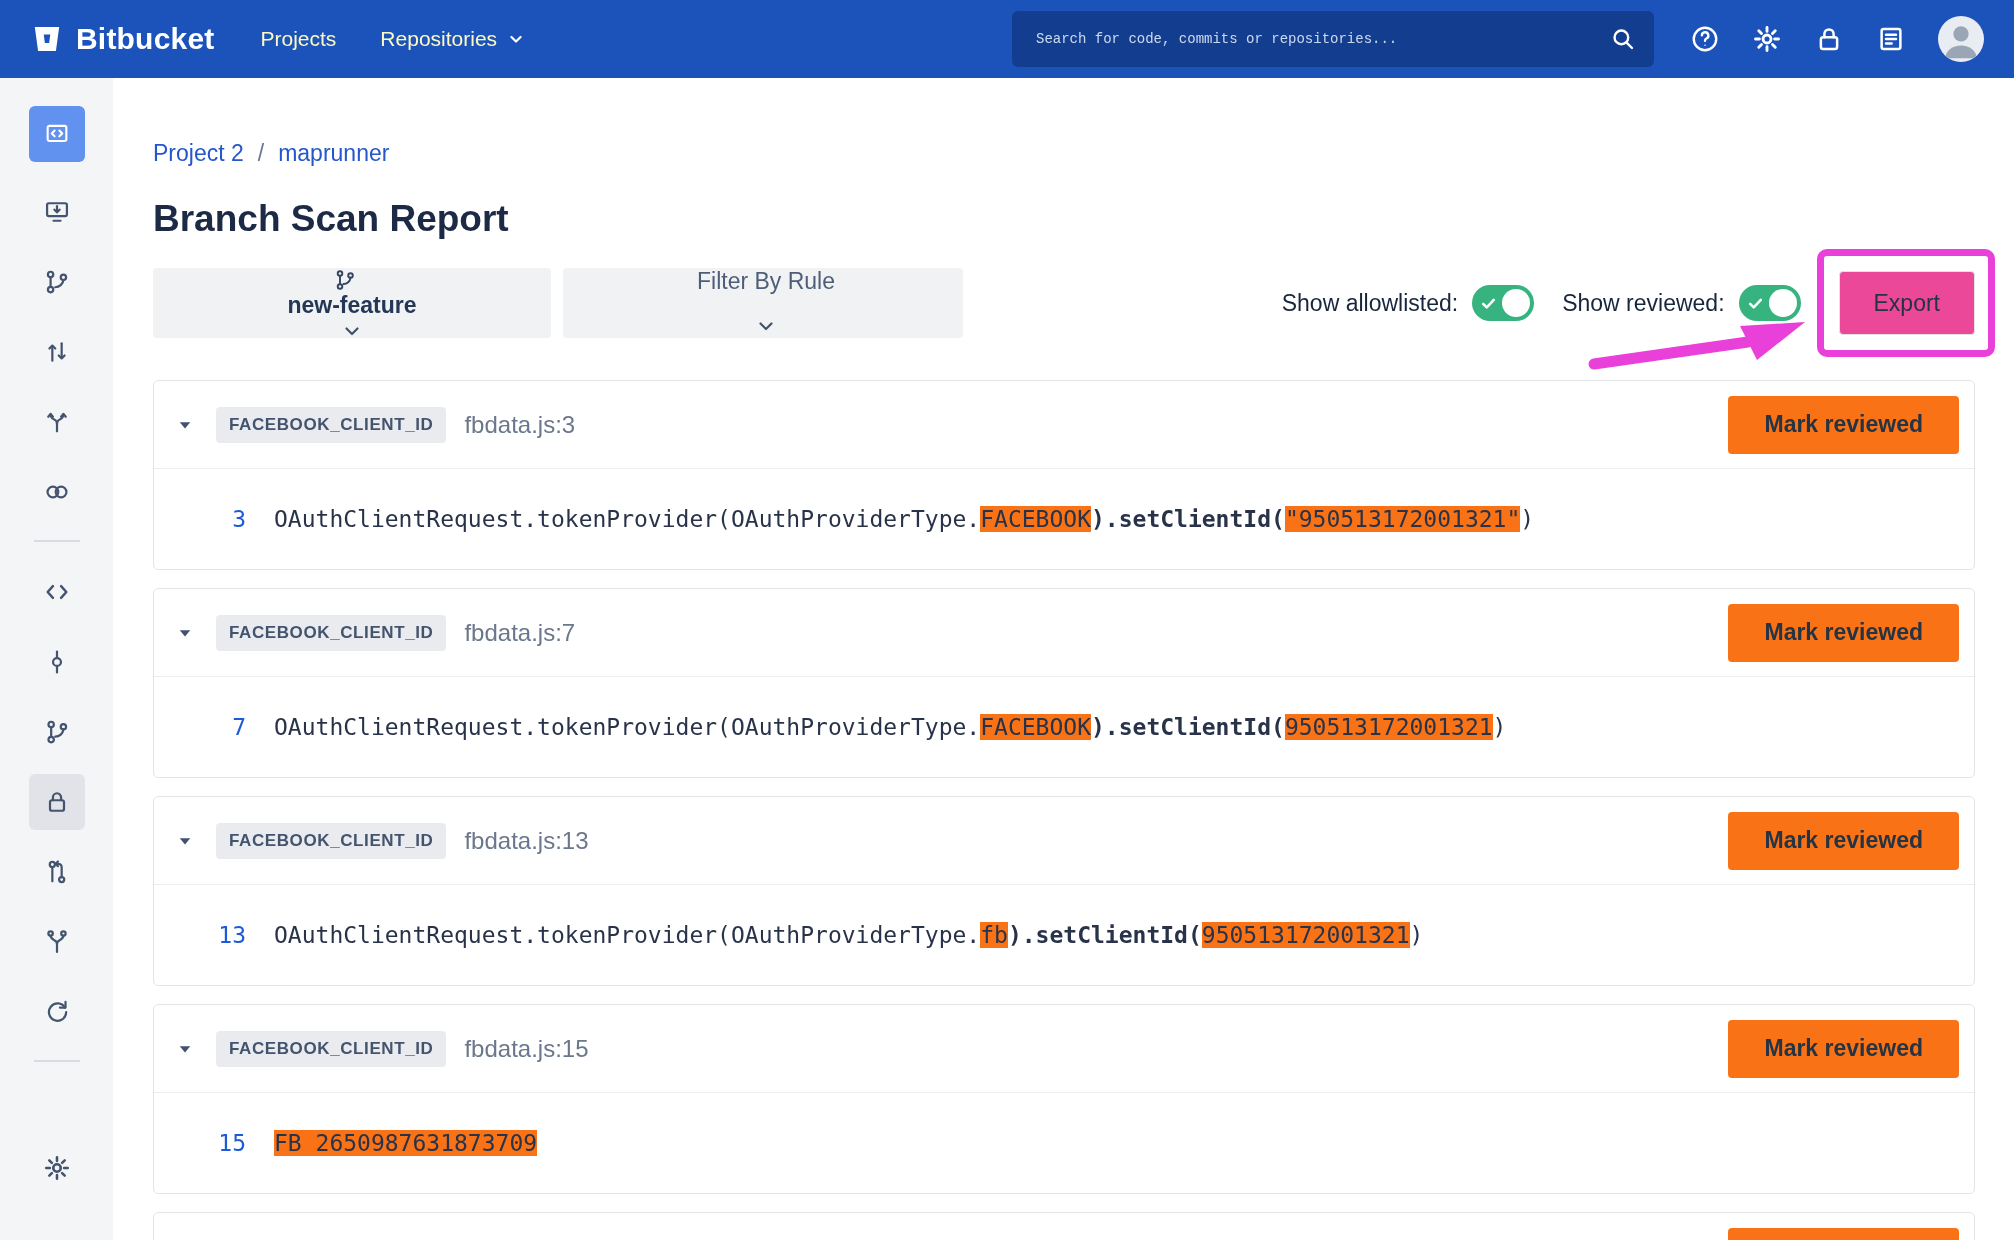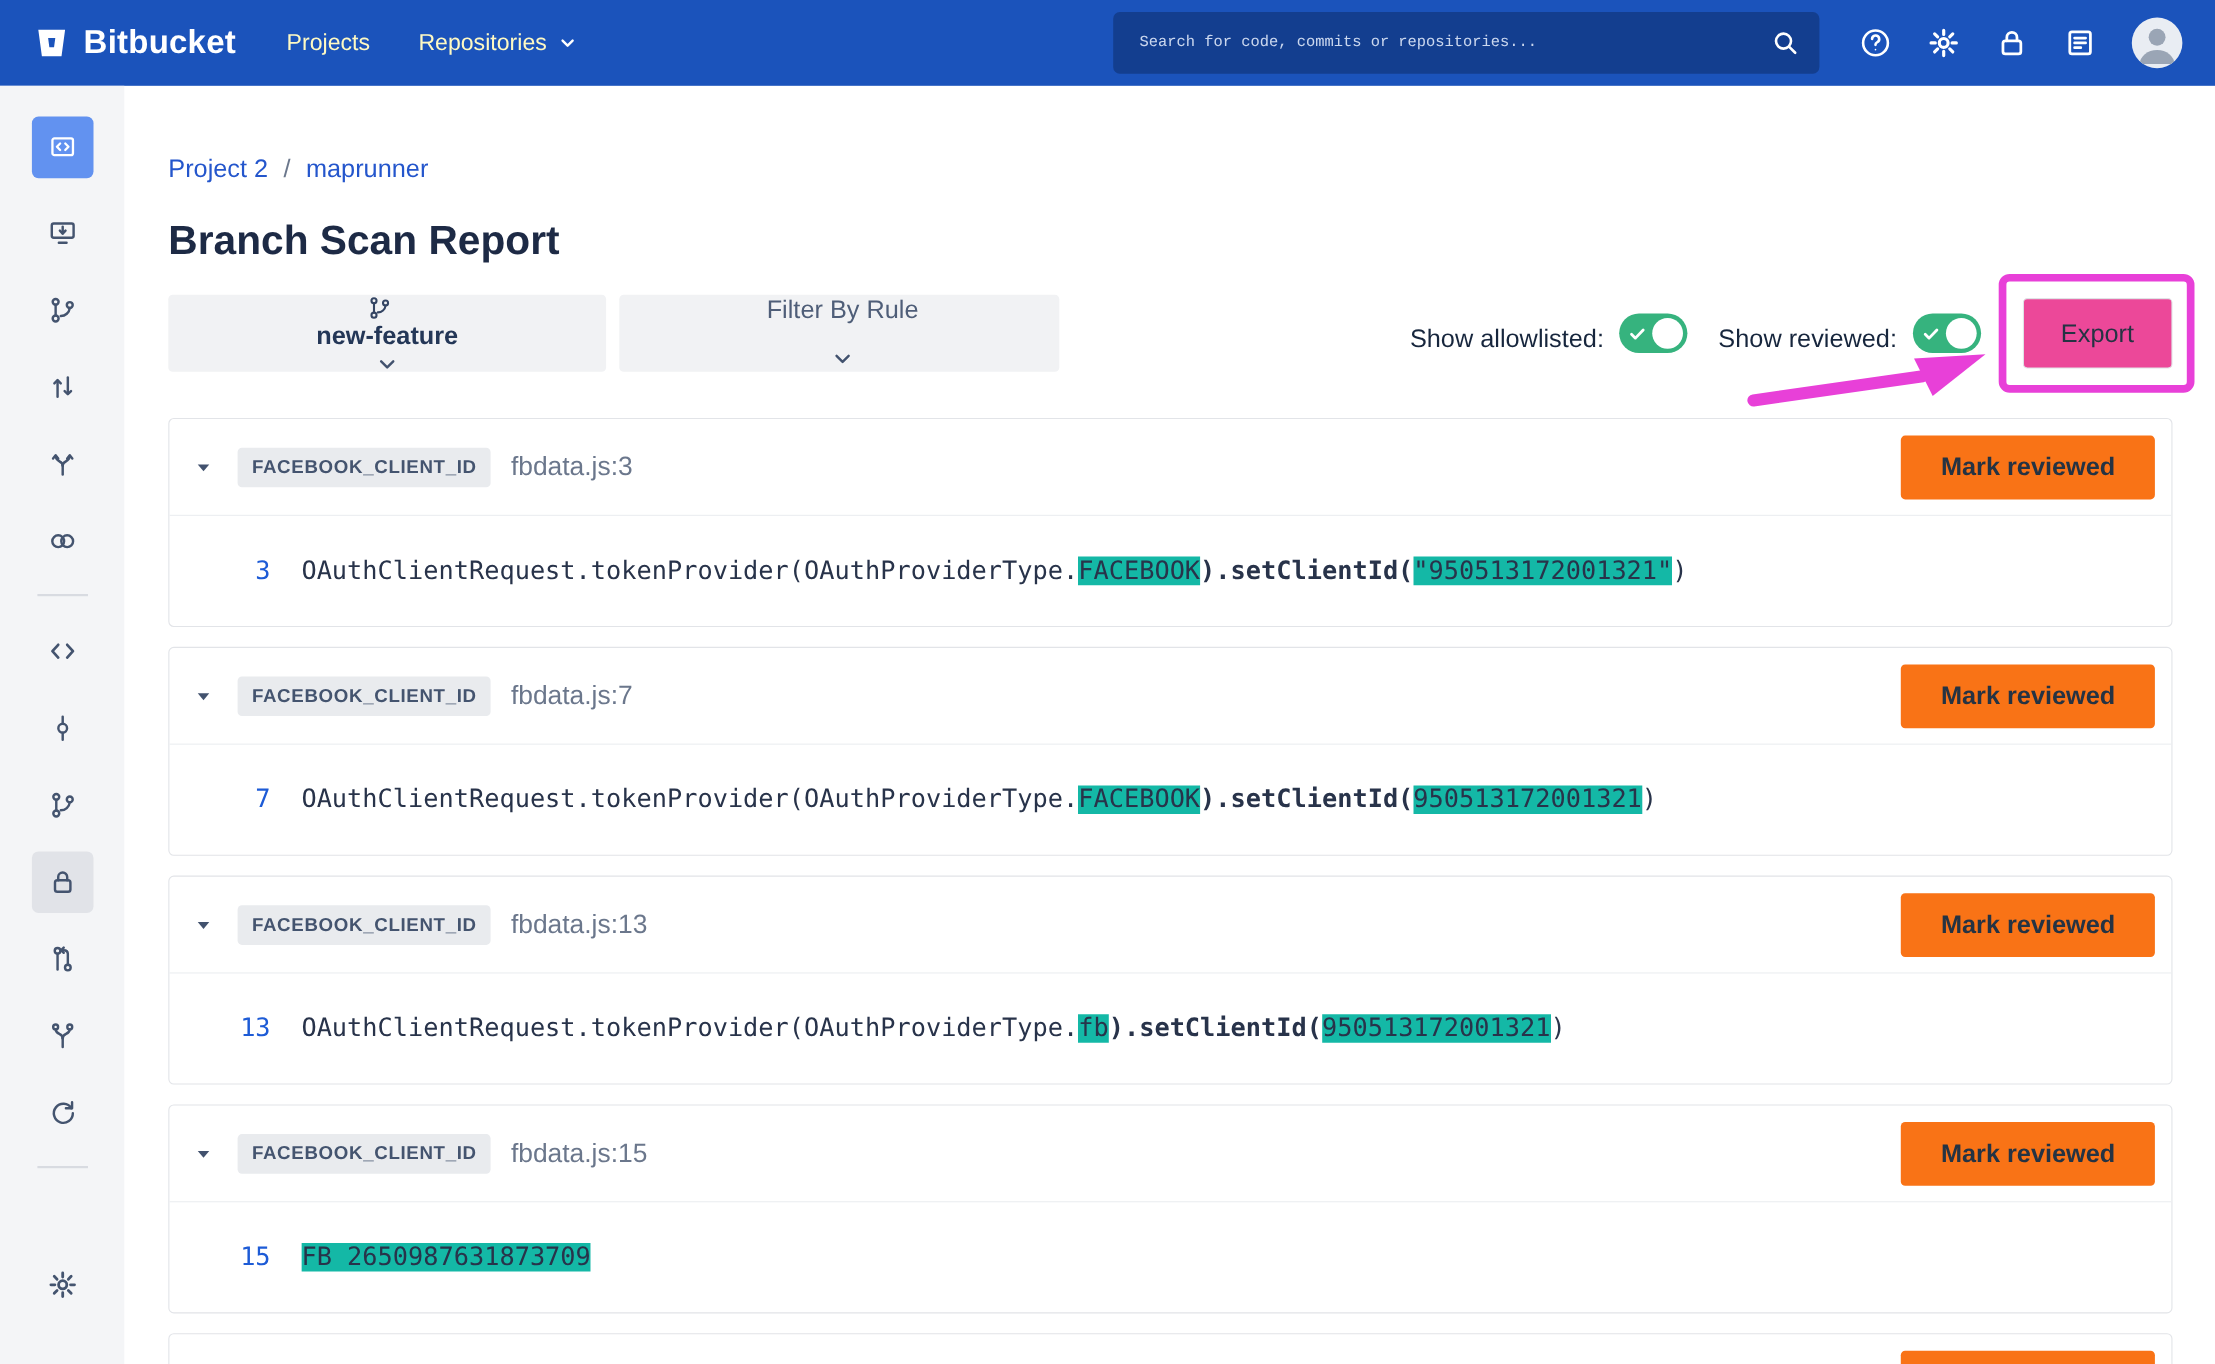--- a/index.html
+++ b/index.html
@@ -73,21 +73,21 @@
     align-items:center; padding:0 22px; cursor:pointer;flex-direction:column;
   }
   .select .label { font-size:23px; flex:1; }
   .select.branch { width:398px; color:#243757; font-weight:bold; }
   .select.branch .label { font-weight:600; }
   .select.rule { width:400px; margin-left:12px; color:#4f5e78;padding-left:28px; }
   .select .chev { color:#42526e; display:flex; }
   .select .lead-icon { display:flex; color:#344563; margin-right:14px; }
 
   .toggles { margin-left:auto; display:flex; align-items:center; gap:28px; margin-right:38px; }
-  .toggle-group { display:flex; align-items:flex-end; gap:14px; }
+  .toggle-group { display:flex; align-items:center; gap:14px; }
   .toggle-label { font-size:23px; color:#17263d; font-weight:500; }
   .toggle { width:62px; height:36px; border-radius:18px; background:#36b37e; position:relative; cursor:pointer; }
   .toggle .check { position:absolute; left:8px; top:10px; display:flex; }
   .toggle .knob { position:absolute; right:4px; top:4px; width:28px; height:28px; border-radius:50%; background:#fff; }
 
   .export-wrap { position:relative; }
   .btn-export {
     background:#ec4899; border:1px solid #e0e2e6; border-radius:4px; height:64px;
     padding:0 34px; font-size:23px; color:#253343; cursor:pointer;
     font-family:"Liberation Sans", sans-serif;
@@ -120,21 +120,21 @@
   }
   .card-body { height:100px; display:flex; align-items:center; padding:0 20px; }
   .lineno {
     width:72px; text-align:right; margin-right:28px; flex-shrink:0;
     color:#1d5bd6; font-family:"DejaVu Sans Mono", monospace; font-size:23px;
   }
   .code-line {
     font-family:"DejaVu Sans Mono", monospace; font-size:23px; color:#28334a;
     white-space:pre; overflow:hidden;
   }
-  .code-line .hl { background:#14b8a6; padding:4px 0; border-radius:2px; }
+  .code-line .hl { background:#f97316; padding:4px 0; border-radius:2px; }
   .code-line .b { font-weight:bold; }
 
   .annotation-arrow { position:absolute; left:0; top:0; pointer-events:none; z-index:50; }
 </style>
 </head>
 <body>
 
 <header class="navbar">
   <div class="brand">
     <span style="display:flex">

